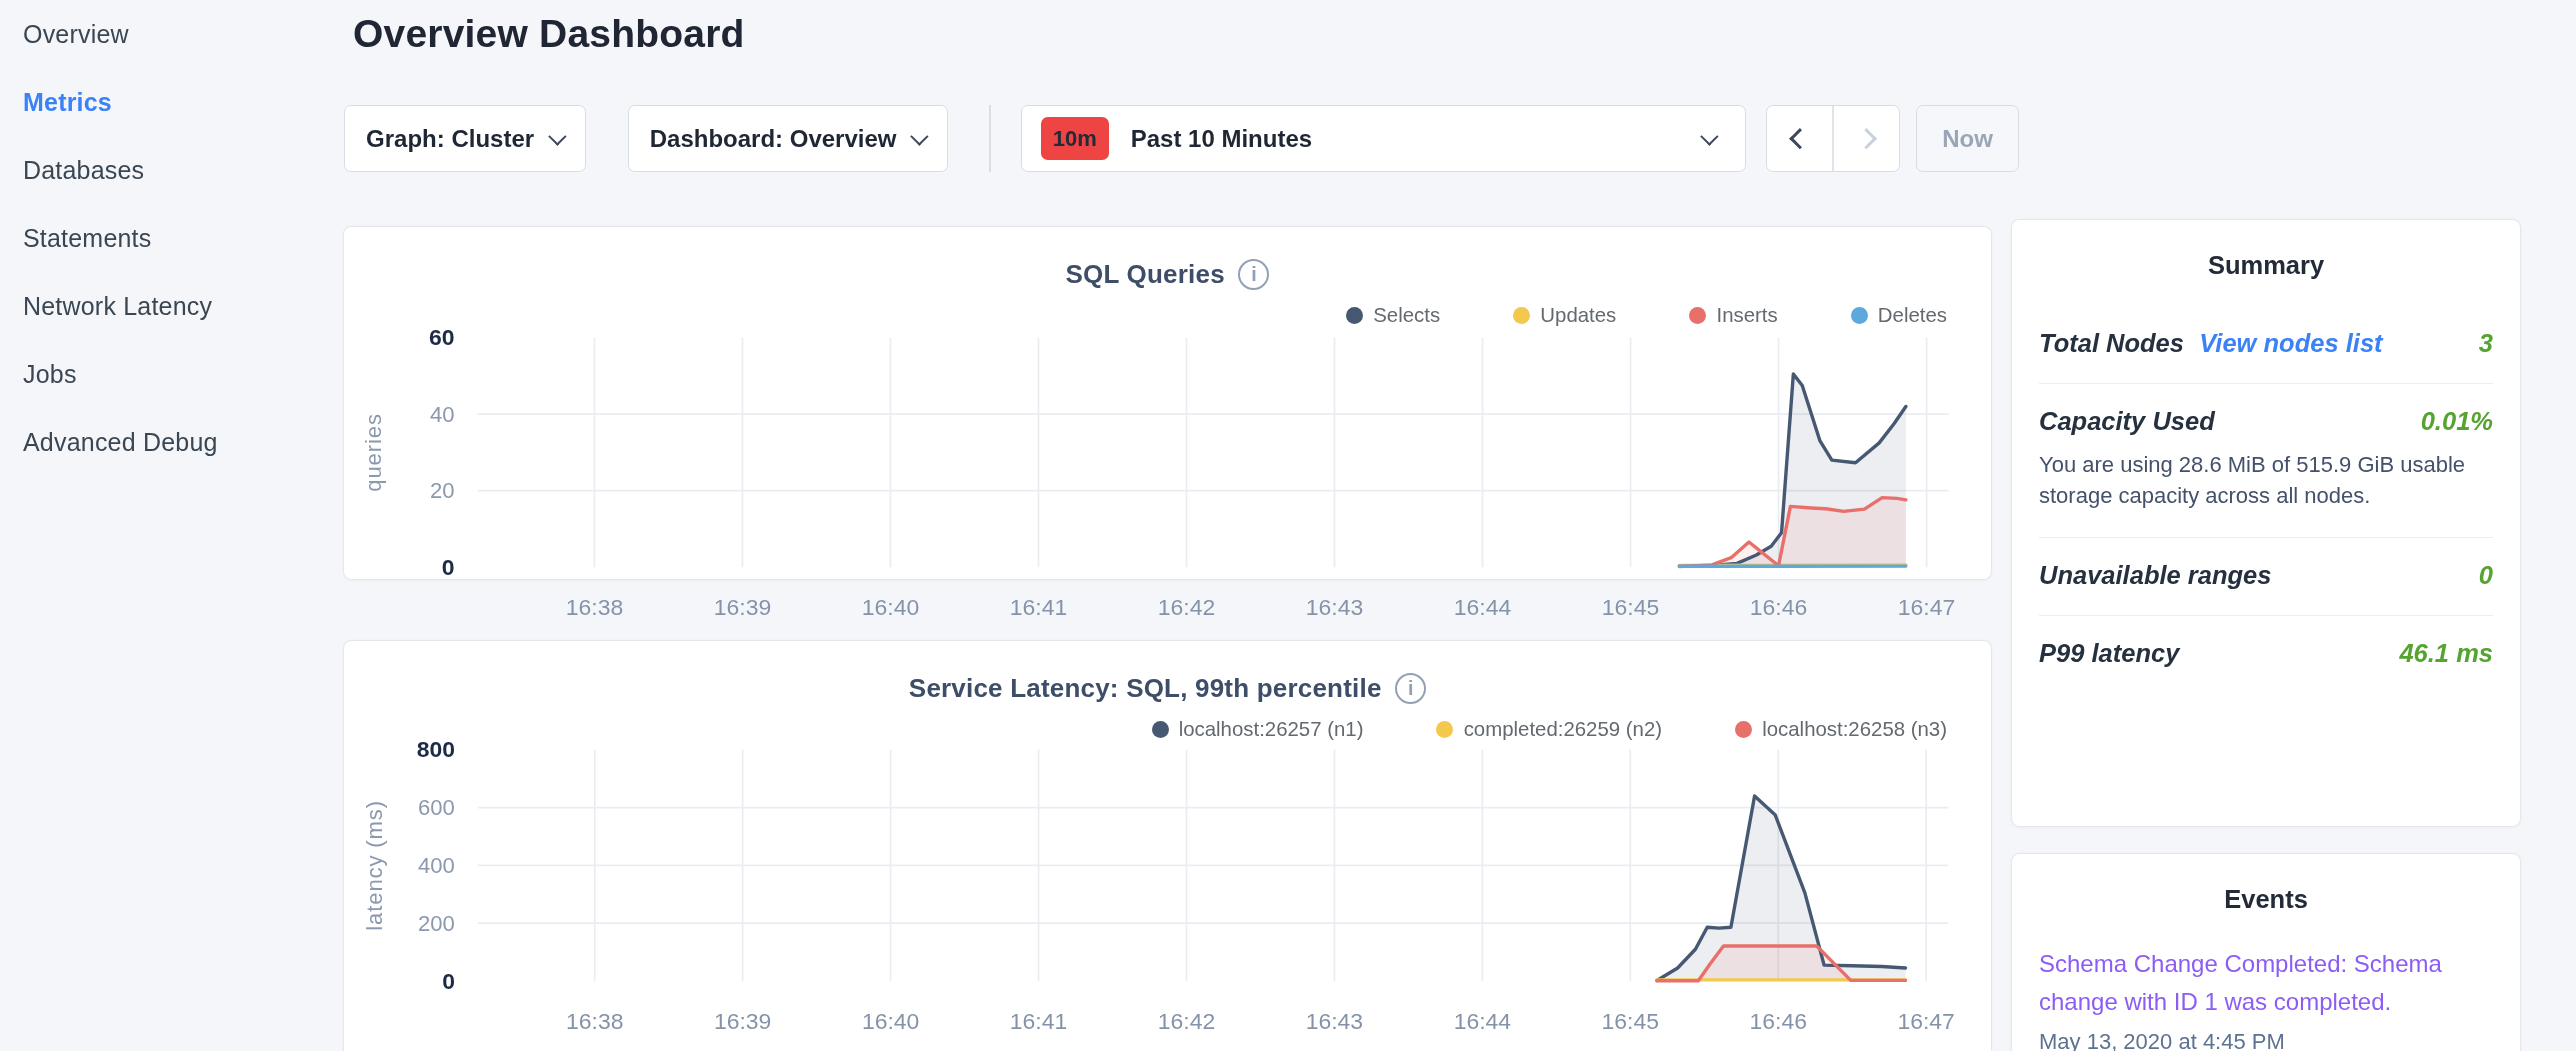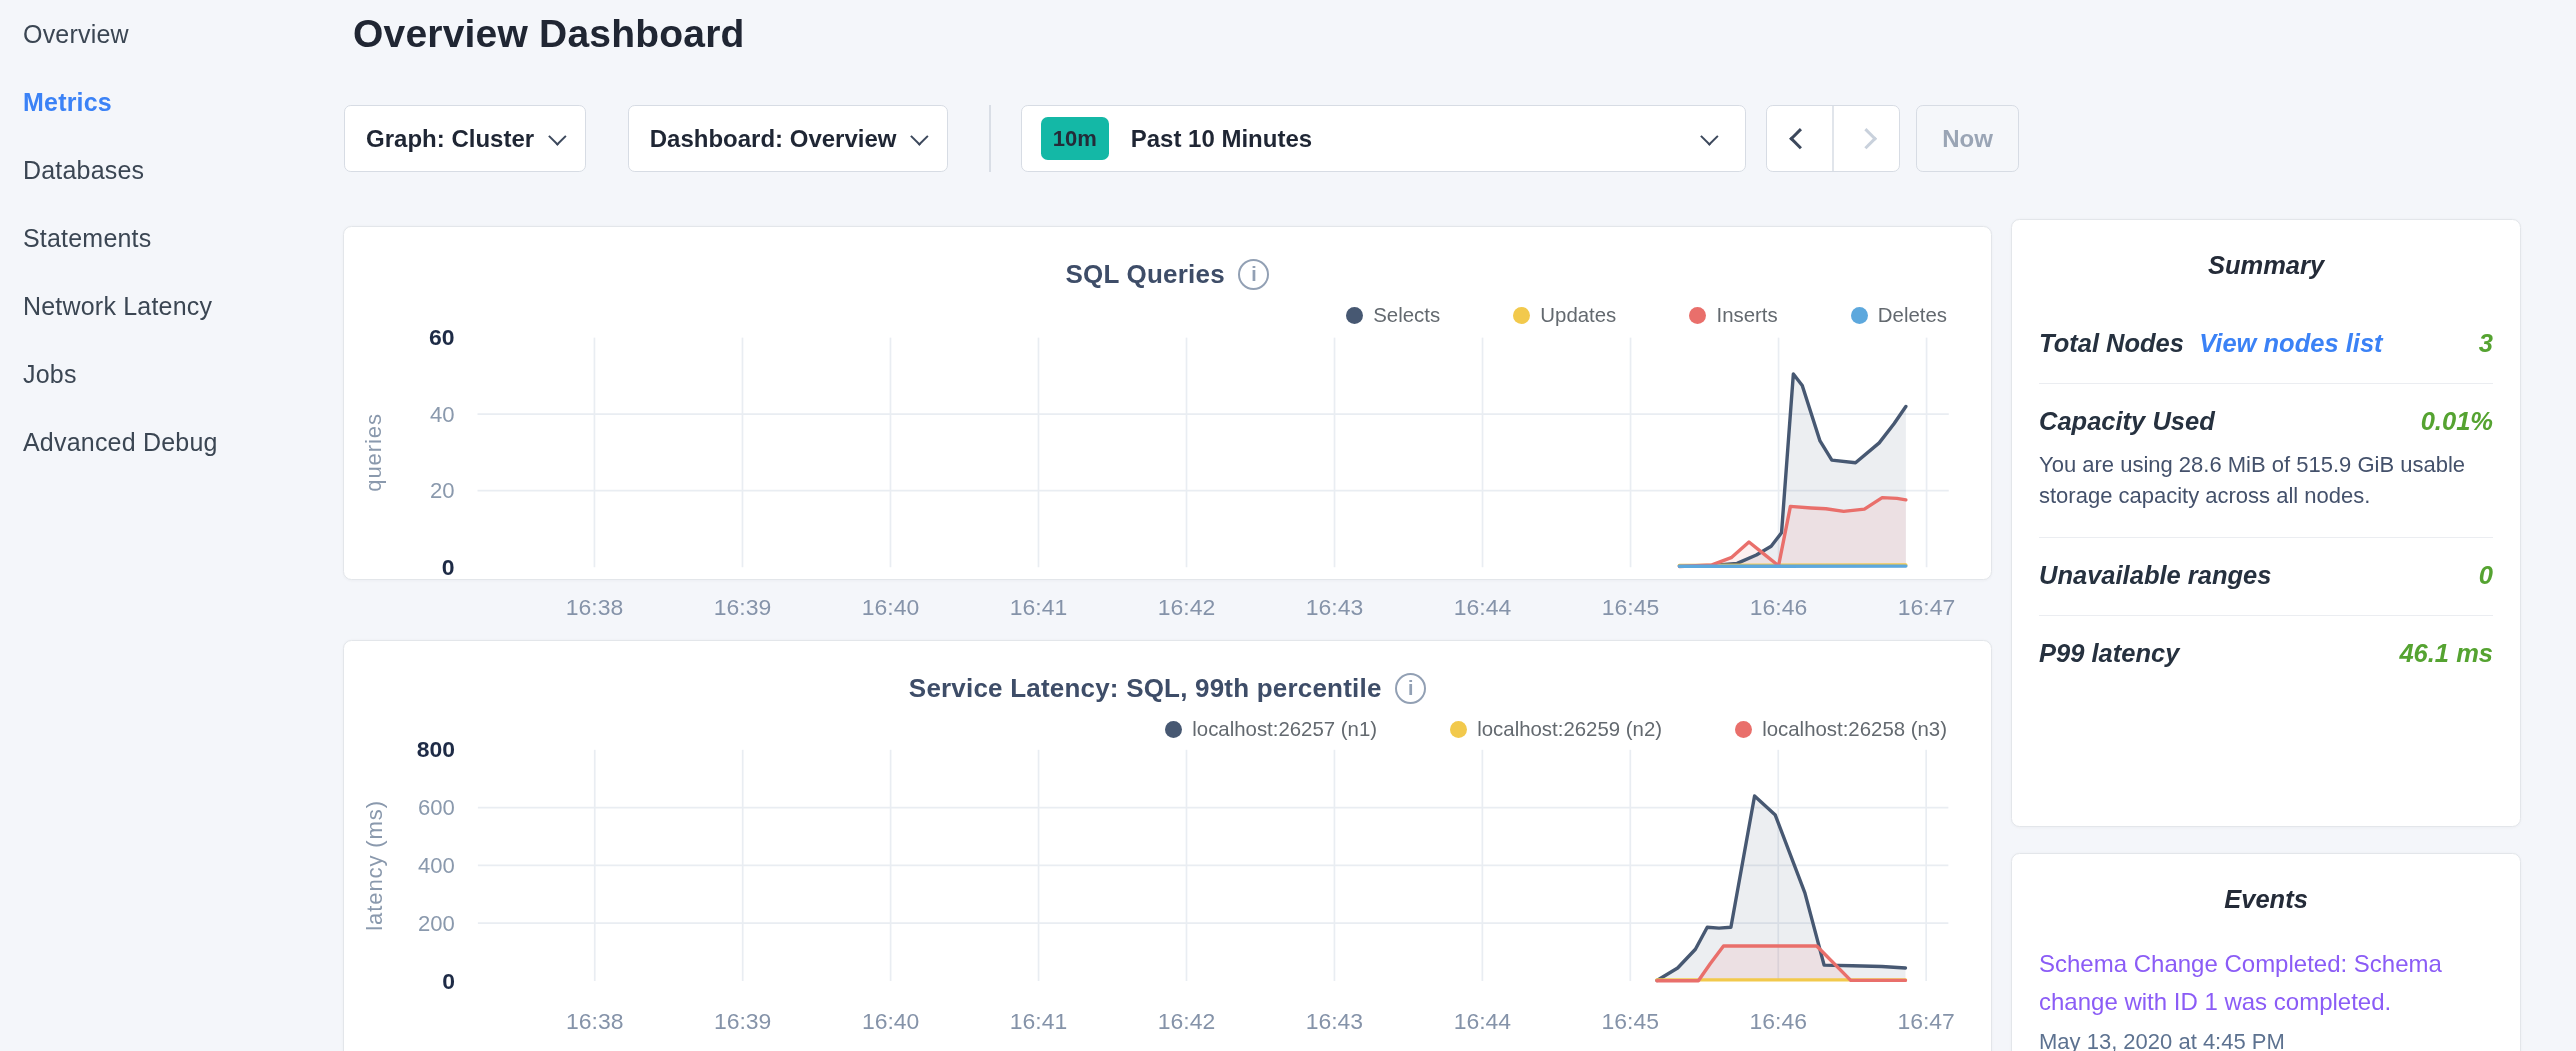--- a/index.html
+++ b/index.html
@@ -28,21 +28,21 @@
     position:absolute; top:105px; height:67px; background:#ffffff;
     border:1.7px solid #d7dce4; border-radius:6.8px;
     display:flex; align-items:center; justify-content:center;
     font-size:24px; font-weight:700; color:#1f2634; cursor:pointer;
   }
   #btn-graph  { left:344px; width:242px; }
   #btn-dash   { left:628px; width:320px; }
   #ctl-divider{ position:absolute; top:105px; left:989px; width:1.7px; height:67px; background:#d9dee6; }
   #timebox    { left:1021px; width:725px; justify-content:flex-start; padding:0 29px 0 18.7px; }
   #time-badge {
-    background:#14b8a6; border-radius:6.8px; padding:8.5px 12px;
+    background:#ef4444; border-radius:6.8px; padding:8.5px 12px;
     font-size:22px; font-weight:700; color:#242b38; margin-right:22px;
   }
   #time-label { font-size:24px; font-weight:700; }
   #timebox .chev { position:absolute; right:29px; }
   #arrow-group{ left:1766px; width:134px; padding:0; }
   #arrow-group .half { width:66px; height:100%; display:flex; align-items:center; justify-content:center; cursor:pointer; }
   #arrow-group .split { width:1.7px; height:100%; background:#e1e5eb; }
   #btn-now { left:1916px; width:103px; background:#f5f7fa; color:#9aa5b5; cursor:default; }
   .chev {
     width:12.8px; height:12.8px; border-right:2.6px solid #3c485c; border-bottom:2.6px solid #3c485c;
@@ -77,21 +77,21 @@
   }
   .legend-item { display:flex; align-items:center; gap:10.2px; font-size:20.4px; color:#63696f; }
   .legend-dot { width:17px; height:17px; border-radius:50%; }
   .plot-svg { position:absolute; left:0; top:0; }
   .tick-label   { font-size:26px; fill:#8a99ad; }
   .tick-label.bold { font-size:27px; font-weight:700; fill:#1e2b46; }
   .x-tick-label { font-size:27px; fill:#8593a9; }
   .axis-title   { font-size:26px; fill:#8a99ad; letter-spacing:1px; }
   
   #summary-card .panel-heading, #events-card .panel-heading {
-    text-align:center; font-size:25.5px; font-weight:700; color:#242b38; margin-top:31px;font-style:italic;
+    text-align:center; font-size:25.5px; font-weight:700; color:#242b38; margin-top:31px;
   }
   #summary-rows { margin:25.5px 27px 0 27px; }
   .sum-row { padding:23px 0 25px 0; border-bottom:1.7px solid #ebedf1; }
   .sum-row:last-child { border-bottom:none; }
   .sum-line { display:flex; align-items:baseline;font-style:italic; }
   .sum-label { font-size:25.5px; font-weight:700; color:#26313f; }
   .sum-link  { font-size:25.5px; font-weight:700; color:#3b82f6; margin-left:15.3px; cursor:pointer; }
   .sum-value { margin-left:auto; font-size:25.5px; font-weight:700; color:#55a331; white-space:nowrap; }
   .sum-desc  { margin-top:13.6px; font-size:22px; color:#44516b; line-height:1.42; }
   
@@ -204,21 +204,21 @@
     <span class="chart-title">Service Latency: SQL, 99th percentile</span>
     <span class="info-icon">i</span>
   </div>
   <div class="legend">
       <span class="legend-item">
         <span class="legend-dot" style="background: rgb(71, 88, 114);"></span>
         <span>localhost:26257 (n1)</span>
       </span>
       <span class="legend-item">
         <span class="legend-dot" style="background: rgb(242, 201, 76);"></span>
-        <span>localhost:26259 (n2)</span>
+        <span>completed:26259 (n2)</span>
       </span>
       <span class="legend-item">
         <span class="legend-dot" style="background: rgb(233, 111, 107);"></span>
         <span>localhost:26258 (n3)</span>
       </span>
     </div>
   <svg class="plot-svg" width="1649" height="442" viewBox="0 0 1939 520">
       <line x1="294.4949698189135" y1="128" x2="294.4949698189135" y2="400" stroke="#e9edf2" stroke-width="2"></line>
       <text x="294.4949698189135" y="456" text-anchor="middle" class="x-tick-label">16:38</text>
       <line x1="468.53923541247485" y1="128" x2="468.53923541247485" y2="400" stroke="#e9edf2" stroke-width="2"></line>

